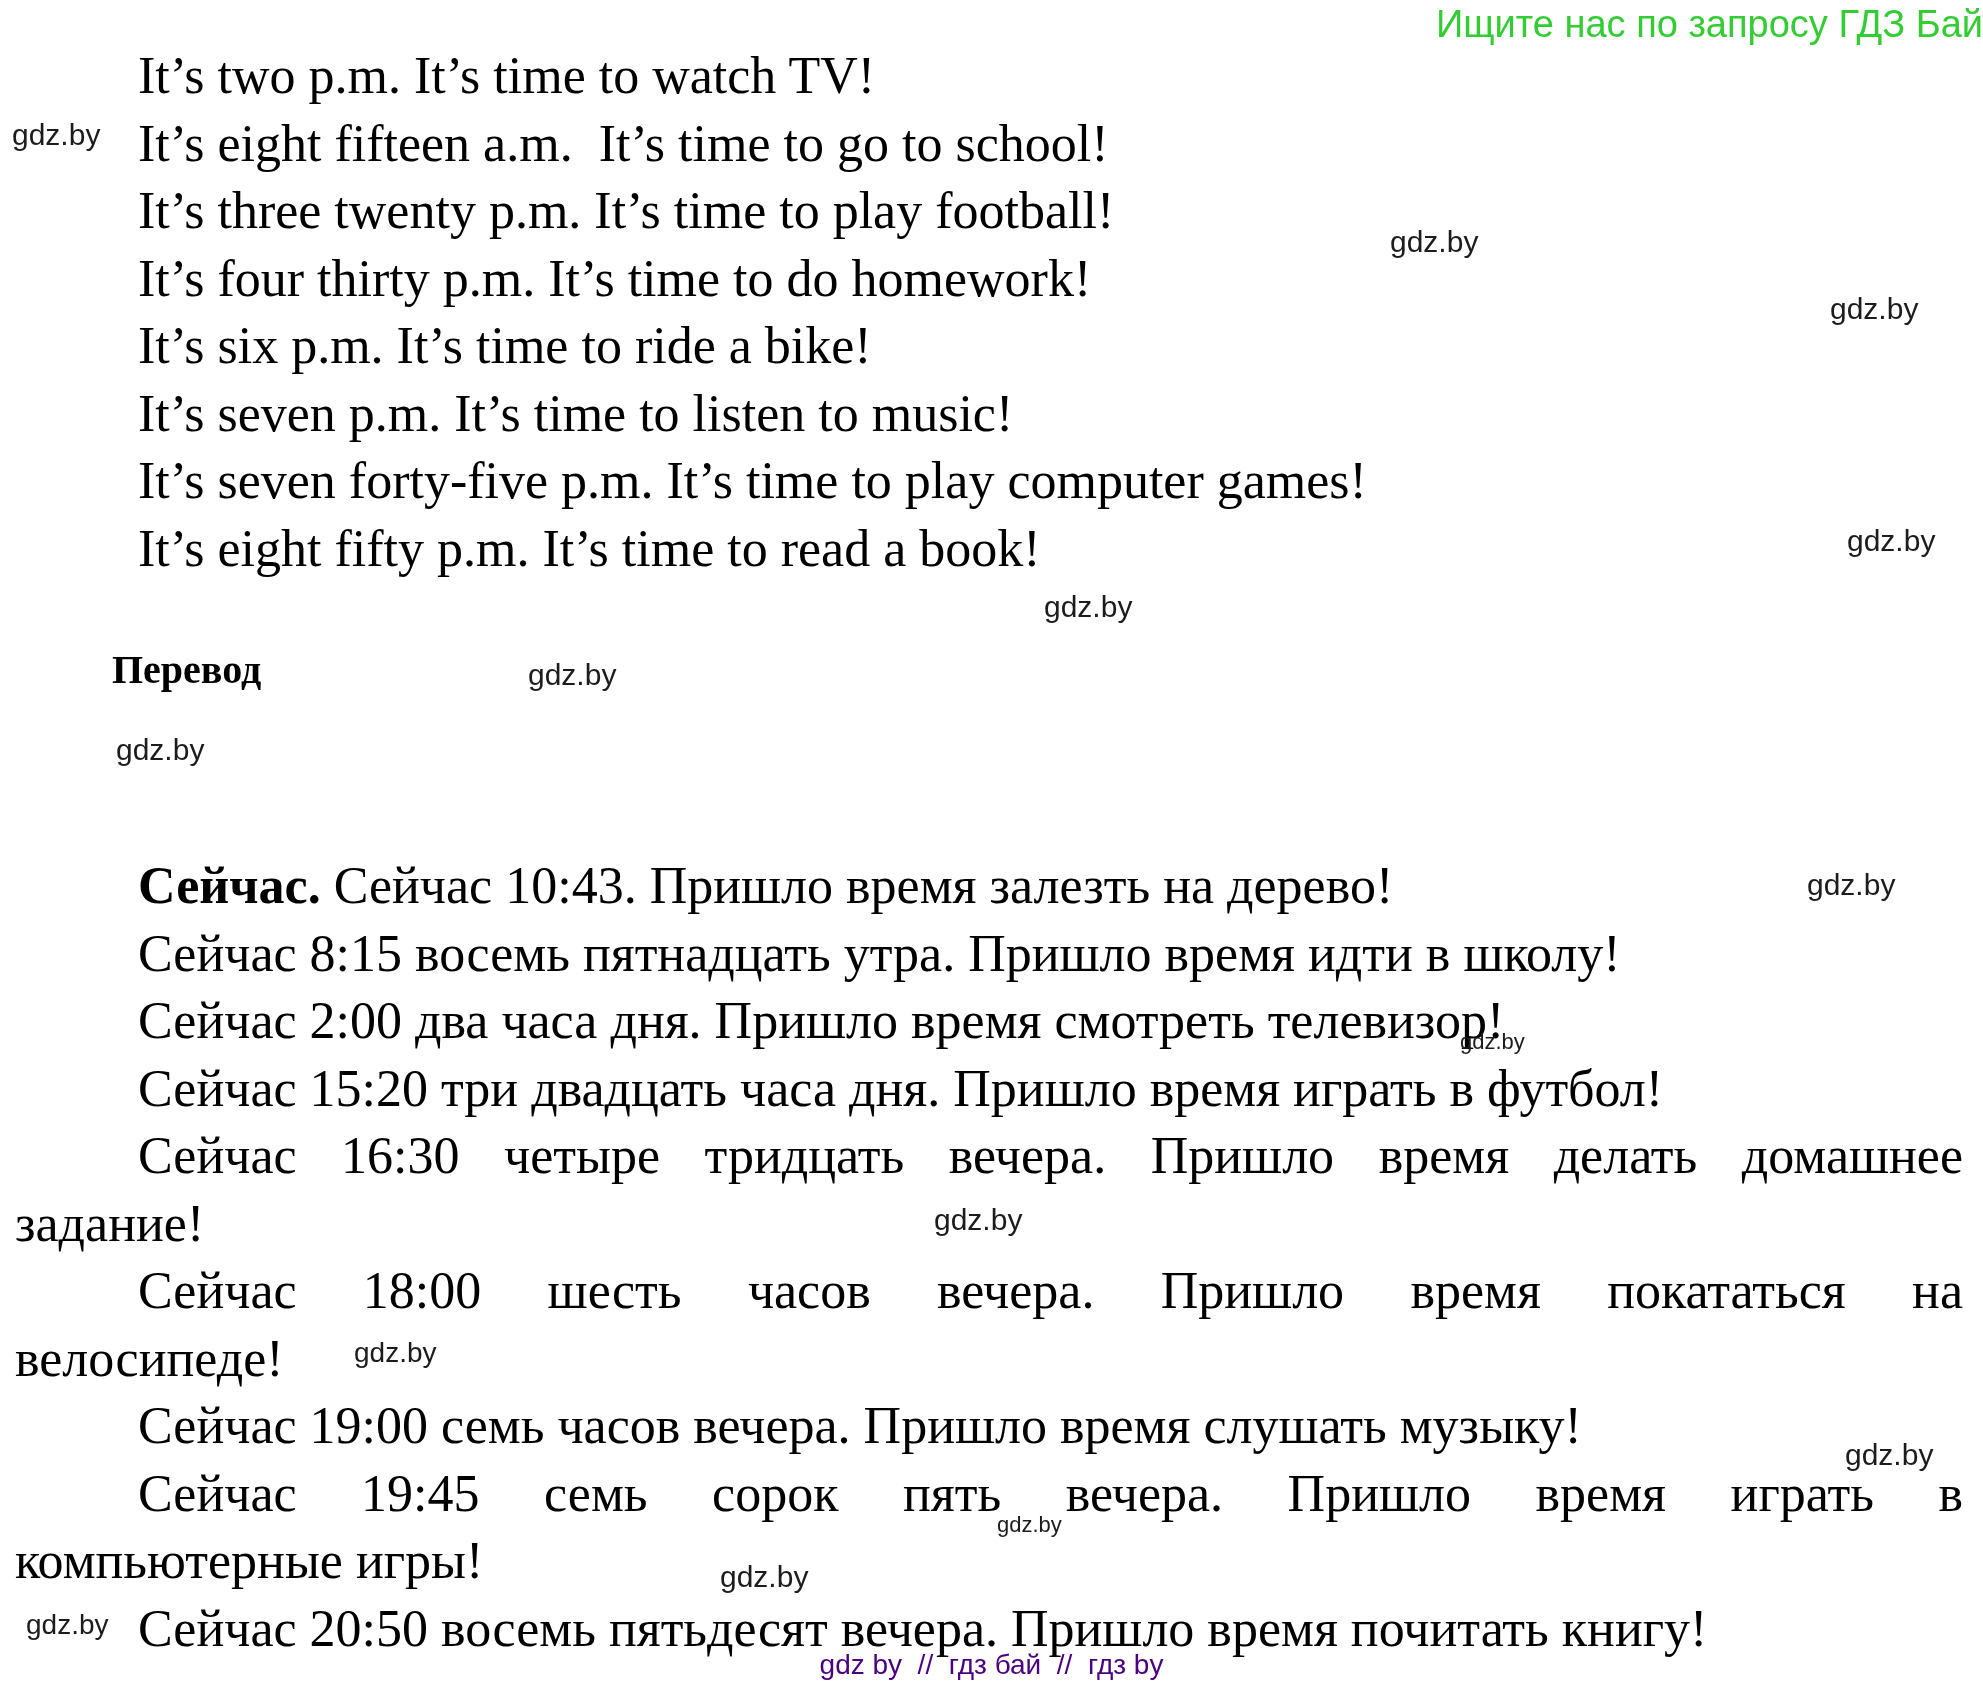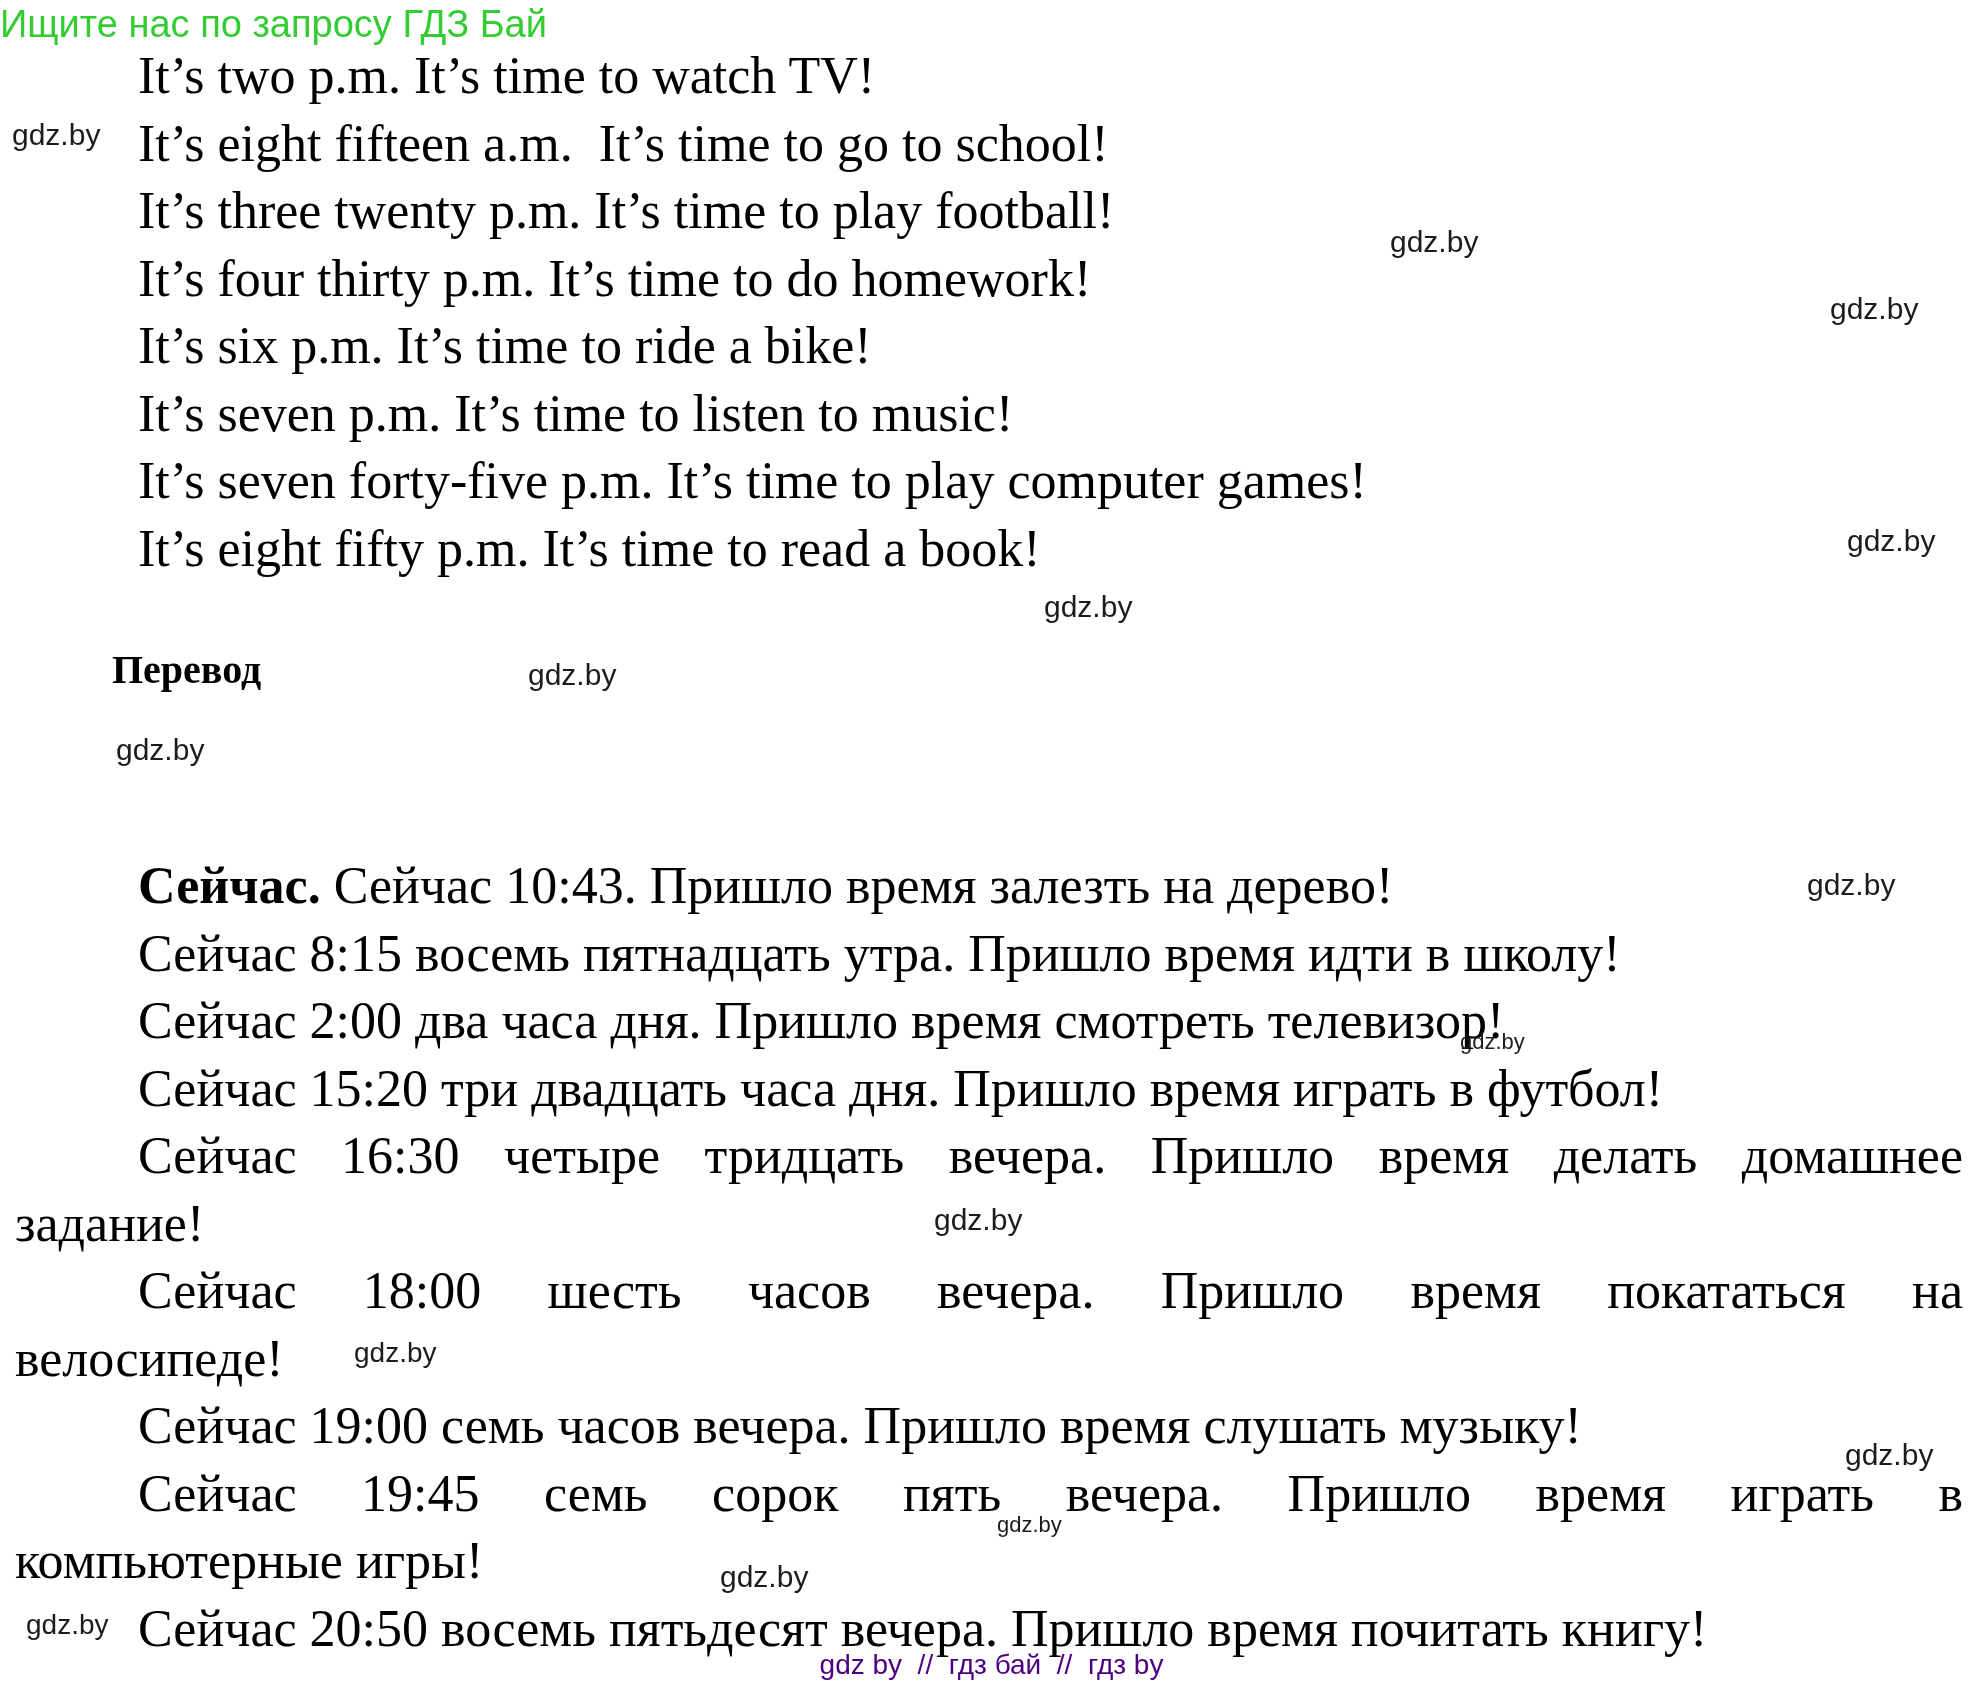--- a/index.html
+++ b/index.html
@@ -6,21 +6,21 @@
   .page {
     position:relative;
     width:1983px; height:1700px;
     background:#ffffff;
     overflow:hidden;
     font-family:"Liberation Serif","DejaVu Serif",serif;
     color:#000000;
   }
   .promo {
     position:absolute; top:3px; left:0; width:100%;
-    text-align:left;
+    text-align:right;
     font-family:"Liberation Sans","DejaVu Sans",sans-serif;
     font-size:38px;
     line-height:1.15;
   }
   .english {
     position:absolute; left:15px; top:42px; right:20px;
     font-size:52px; line-height:67.5px;
   }
   .eline { padding-left:123px; white-space:nowrap; }
   .heading {

